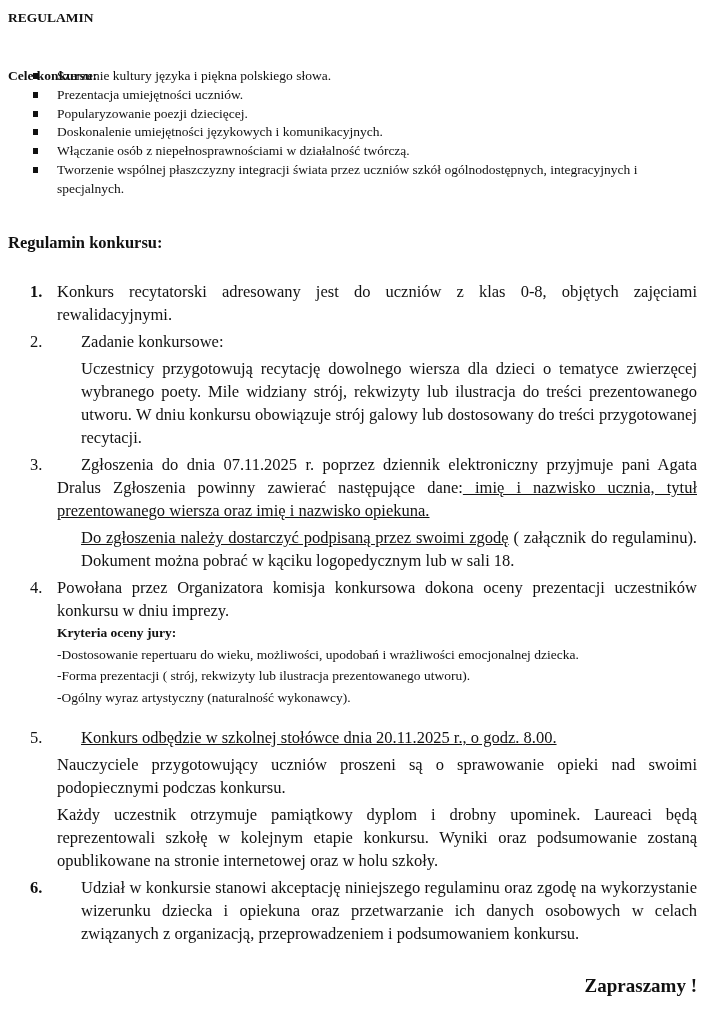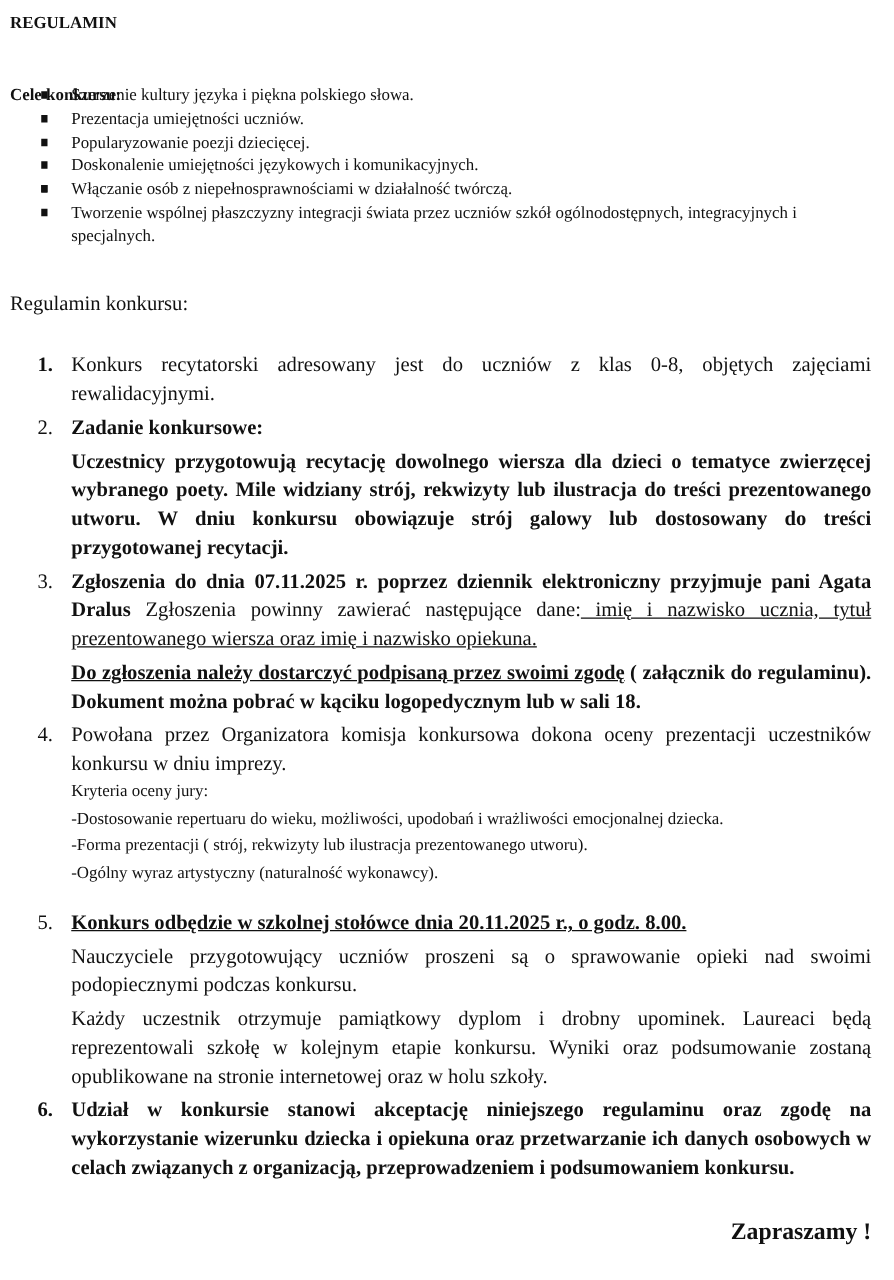--- a/index.html
+++ b/index.html
@@ -21,36 +21,36 @@
       position: absolute; left: 30px; top: 67px; width: 670px;
       margin: 0; padding: 0; list-style: none;
       font-size: 13.5px; line-height: 18.8px;
     }
     .goals li { position: relative; padding-left: 27px; }
     .goals li .bullet {
       position: absolute; left: 3px; top: 6px; width: 5px; height: 6px; background: #111;
     }
     .rules-heading {
       position: absolute; left: 8px; top: 233px;
-      font-weight: normal; font-size: 16.5px;
+      font-weight: bold; font-size: 16.5px;
     }
     .rules {
       position: absolute; left: 30px; top: 280px; width: 667px;
       font-size: 16.5px; line-height: 23px;
     }
     .item { position: relative; padding-left: 27px; text-align: justify; }
     .num { position: absolute; left: 0; top: 0; }
     .num.bold { font-weight: bold; }
-    .b { font-weight: bold; }
+    .b { font-weight: normal; margin-left: 24px; }
     .u { text-decoration: underline; }
     .para { text-align: justify; }
     .criteria {
       font-size: 13.5px; line-height: 21.6px; padding-left: 27px;
     }
-    .criteria .crit-heading { font-weight: normal; }
+    .criteria .crit-heading { font-weight: bold; }
     .closing {
       position: absolute; right: 18px; top: 975px;
       font-weight: bold; font-size: 19px;
     }
     .gap4 { height: 4px; }
   </style>
 </head>
 <body>
 
 <div class="page">

